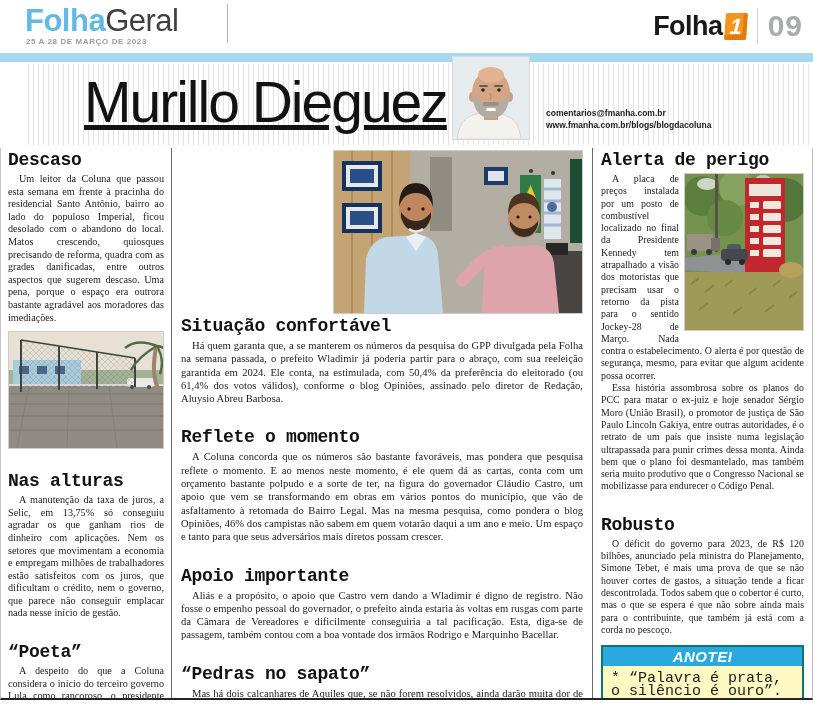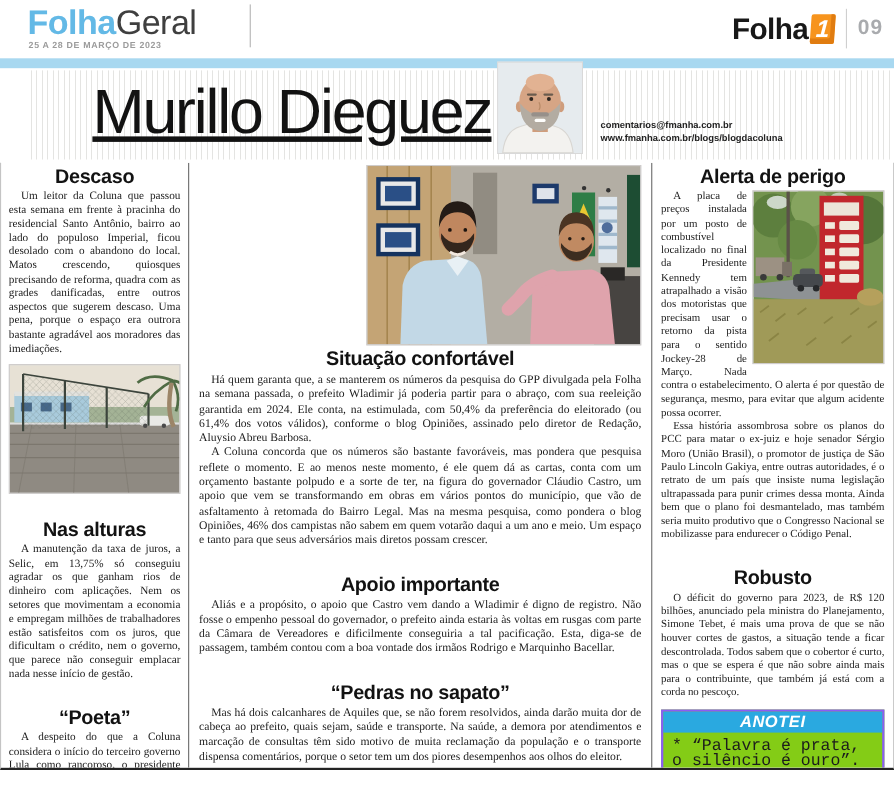--- a/index.html
+++ b/index.html
@@ -19,21 +19,21 @@
   .header-vrule { position:absolute; left:227px; top:4px; width:1px; height:39px; background:#b4b4b4; }
   .brand-right { position:absolute; right:10px; top:8px; display:flex; align-items:center; }
   .brand-folha1 { font-size:27px; font-weight:bold; color:#181818; letter-spacing:-0.5px; }
   .brand-one {
     display:inline-block; width:22px; height:27px; margin-left:2px;
     background:#f7941d; color:#fff; font-weight:bold; font-style:italic;
     font-size:22px; line-height:27px; text-align:center; transform:skewX(-4deg);
     border-radius:2px; box-shadow:inset -4px -5px 0 #e07c10;
   }
   .brand-vrule { width:1px; height:36px; background:#cfcfcf; margin:0 10px; }
-  .page-number { font-size:19px; font-weight:bold; color:#a9abae; letter-spacing:1px; }
+  .page-number { font-size:30px; font-weight:bold; color:#a9abae; letter-spacing:1px; }
 
   .blue-bar { height:9px; background:#a8d8f0; }
 
   
   .masthead { height:86px; position:relative; }
   .pinstripe {
     position:absolute; left:28px; right:0; top:2px; bottom:3px;
     background:repeating-linear-gradient(90deg,#e4e4e2 0 1px, #ffffff 1px 5px);
   }
   .author-name {
@@ -51,42 +51,42 @@
   .main {
     height:552px; display:flex; overflow:hidden;
     border-bottom:2px solid #242424; border-left:1px solid #c4c4c4; border-right:1px solid #bdbdbd;
   }
   .col { overflow:hidden; }
   .col-left   { width:171px; border-right:1px solid #6a6a6a; padding:2px 7px 0 7px; }
   .col-center { width:421px; border-right:1px solid #6a6a6a; padding:2px 9px 0 9px; }
   .col-right  { flex:1; padding:2px 8px 0 8px; }
 
   h2.section-head {
-    font-family:Liberation Sans, sans-serif; font-weight:bold;
+    font-family:Liberation Mono, monospace; font-weight:bold;
     font-size:18px; line-height:19px; letter-spacing:-0.3px;
-    color:#121212; margin:23px 0 3px 0; clear:both;text-align:center;
+    color:#121212; margin:23px 0 3px 0; clear:both;
   }
   .col-left h2.section-head:first-child, .col-right h2.section-head:first-child { margin-top:1px; }
   .col-center .wrap-block h2.section-head { margin-top:1px; }
 
   p.body {
     font-family:"Liberation Serif", serif; margin:0; color:#1b1b1b;
     text-align:justify; text-indent:11px; hyphens:auto; overflow-wrap:break-word;
   }
   .col-left  p.body { font-size:10.2px; line-height:12.6px; }
   .col-center p.body { font-size:10.6px; line-height:13.3px; }
   .col-right p.body { font-size:9.9px; line-height:12.3px; }
 
   .photo { display:block; border:1px solid #cfcccb; background:#ddd; }
   .photo-left { width:156px; height:118px; margin:7px 0 2px 0; }
   .photo-center { float:right; width:250px; height:164px; margin:0 0 3px 7px; }
   .photo-right { float:right; width:120px; height:158px; margin:0 0 3px 5px; }
 
   
-  .anotei { margin-top:9px; border:2px solid #8b5cf6; background:#84cc16; }
+  .anotei { margin-top:9px; border:2px solid #0f766e; background:#fef9c3; }
   .anotei-head {
     background:#2aa9e0; color:#fff; text-align:center;
     font-weight:bold; font-style:italic; font-size:15px; line-height:19px; letter-spacing:0.5px;
   }
   .anotei-body { padding:6px 8px 5px 8px; font-family:Liberation Mono, monospace; font-size:15px; line-height:13px; }
   .anotei-quote { margin:0; }
 </style>
 </head>
 <body>
 
@@ -215,20 +215,21 @@
           <path d="M67,66 q4,14 15,14 q11,0 15,-14 l0,-5 q-6,9 -15,9 q-9,0 -15,-9 z" fill="#33261d"></path>
           <circle cx="75" cy="58" r="1.7" fill="#1c140f"></circle>
             <circle cx="89" cy="58" r="1.7" fill="#1c140f"></circle>
           <path d="M75,78 q7,5 14,0" stroke="#f2e8df" stroke-width="2.5" fill="none"></path>
         </svg>
       </div>
       <h2 class="section-head">Situação confortável</h2>
       <p class="body">Há quem garanta que, a se manterem os números da pesquisa do GPP divulgada pela Folha na semana passada, o prefeito Wladimir já poderia partir para o abraço, com sua reeleição garantida em 2024. Ele conta, na estimulada, com 50,4% da preferência do eleitorado (ou 61,4% dos votos válidos), conforme o blog Opiniões, assinado pelo diretor de Redação, Aluysio Abreu Barbosa.</p>
     </div>
 
+    <h2 class="section-head">Reflete o momento</h2>
     <p class="body">A Coluna concorda que os números são bastante favoráveis, mas pondera que pesquisa reflete o momento. E ao menos neste momento, é ele quem dá as cartas, conta com um orçamento bastante polpudo e a sorte de ter, na figura do governador Cláudio Castro, um apoio que vem se transformando em obras em vários pontos do município, que vão de asfaltamento à retomada do Bairro Legal. Mas na mesma pesquisa, como pondera o blog Opiniões, 46% dos campistas não sabem em quem votarão daqui a um ano e meio. Um espaço e tanto para que seus adversários mais diretos possam crescer.</p>
 
     <h2 class="section-head">Apoio importante</h2>
     <p class="body">Aliás e a propósito, o apoio que Castro vem dando a Wladimir é digno de registro. Não fosse o empenho pessoal do governador, o prefeito ainda estaria às voltas em rusgas com parte da Câmara de Vereadores e dificilmente conseguiria a tal pacificação. Esta, diga-se de passagem, também contou com a boa vontade dos irmãos Rodrigo e Marquinho Bacellar.</p>
 
     <h2 class="section-head">“Pedras no sapato”</h2>
     <p class="body">Mas há dois calcanhares de Aquiles que, se não forem resolvidos, ainda darão muita dor de cabeça ao prefeito, quais sejam, saúde e transporte. Na saúde, a demora por atendimentos e marcação de consultas têm sido motivo de muita reclamação da população e o transporte dispensa comentários, porque o setor tem um dos piores desempenhos aos olhos do eleitor.</p>
 
   </div>
 

